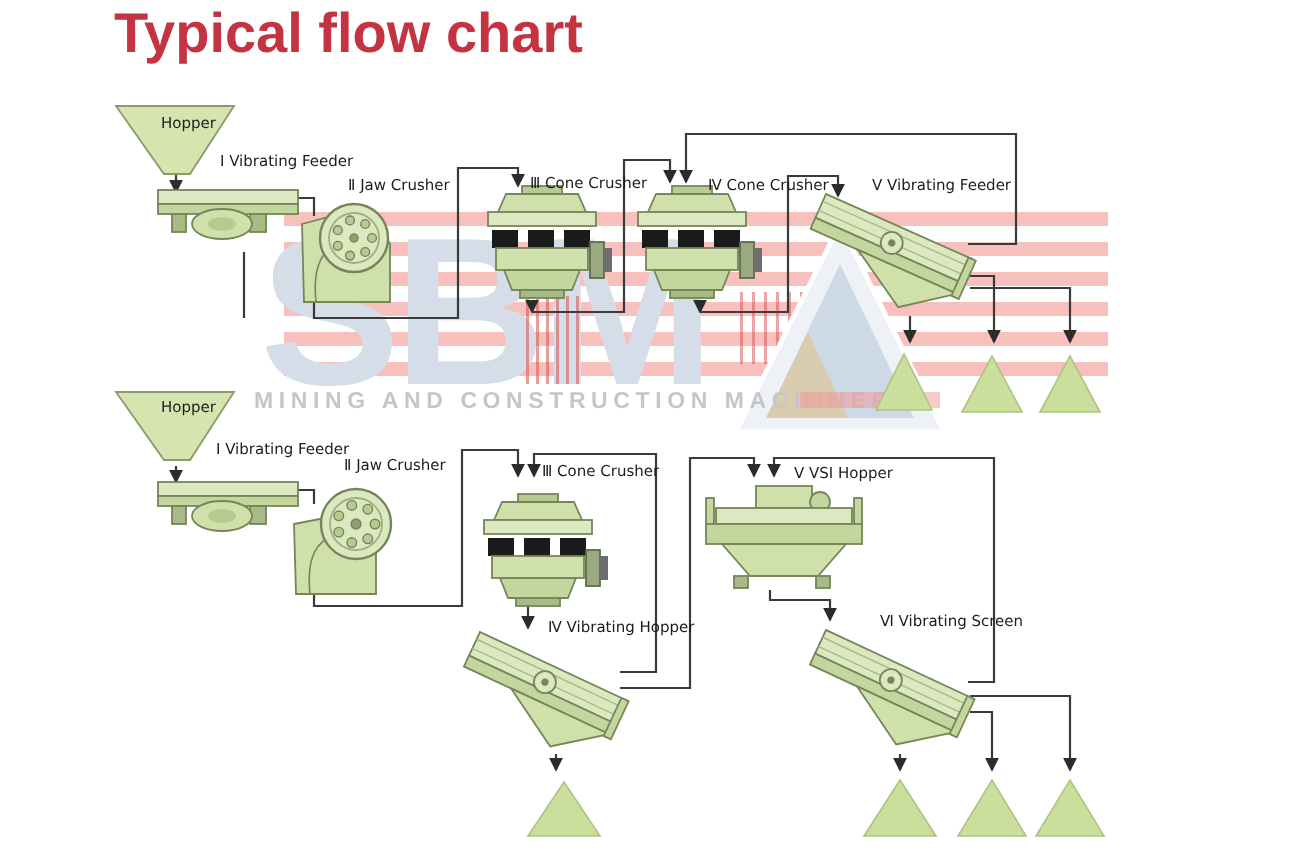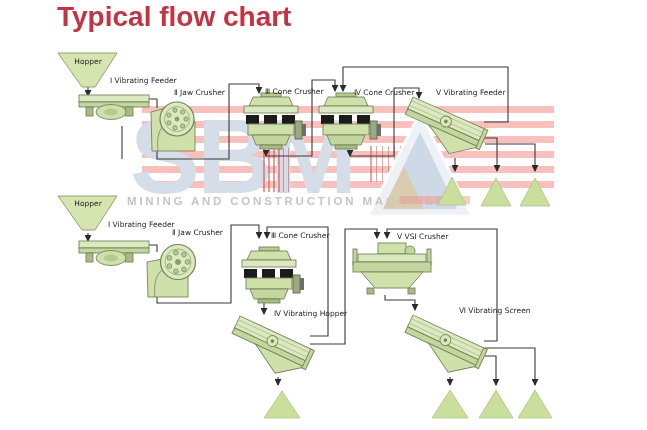--- a/index.html
+++ b/index.html
@@ -19,21 +19,21 @@
       background:repeating-linear-gradient(90deg,rgba(220,90,85,.55) 0 1.5px,transparent 1.5px 6px);}
   .wm-tri{position:absolute;left:0;top:0;}
   .wm-tagline{position:absolute;left:127px;top:195px;font-size:11.5px;font-weight:bold;
       letter-spacing:2.8px;color:#c6c6c6;white-space:nowrap;font-family:"Liberation Sans",sans-serif;}
   .wm-stripe-over{position:absolute;left:400px;top:196px;width:70px;height:8px;
       background:rgba(242,150,145,.5);}
   
   .diagram{position:absolute;left:0;top:0;z-index:2;}
   .lbl{position:absolute;z-index:4;font-size:7.5px;color:#1c1c1c;white-space:nowrap;
        font-family:"DejaVu Sans",sans-serif;}
-  .lbl.center{text-align:center;}
+  .lbl.center{text-align:right;}
 </style>
 </head>
 <body>
 
 <div class="stage">
 
   <h1 class="title">Typical flow chart</h1>
 
   <div class="wm">
     <div class="wm-stripes"></div>
@@ -206,17 +206,17 @@
   <div class="lbl" style="left:110px;top:76px;">Ⅰ Vibrating Feeder</div>
   <div class="lbl" style="left:174px;top:88px;">Ⅱ Jaw Crusher</div>
   <div class="lbl" style="left:265px;top:87px;">Ⅲ Cone Crusher</div>
   <div class="lbl" style="left:326px;top:88px;padding-left:28px;">Ⅳ Cone Crusher</div>
   <div class="lbl" style="left:436px;top:88px;">Ⅴ Vibrating Feeder</div>
 
   <div class="lbl center" style="left:68px;top:199px;width:40px;">Hopper</div>
   <div class="lbl" style="left:108px;top:220px;">Ⅰ Vibrating Feeder</div>
   <div class="lbl" style="left:172px;top:228px;">Ⅱ Jaw Crusher</div>
   <div class="lbl" style="left:271px;top:231px;">Ⅲ Cone Crusher</div>
-  <div class="lbl" style="left:397px;top:232px;">Ⅴ VSI Crusher</div>
+  <div class="lbl" style="left:397px;top:232px;">Ⅴ VSI Hopper</div>
   <div class="lbl" style="left:274px;top:309px;">Ⅳ Vibrating Hopper</div>
-  <div class="lbl" style="left:440px;top:306px;margin-left:19px;">Ⅵ Vibrating Screen</div>
+  <div class="lbl" style="left:440px;top:306px;">Ⅵ Vibrating Screen</div>
 
 </div>
 
 </body></html>

